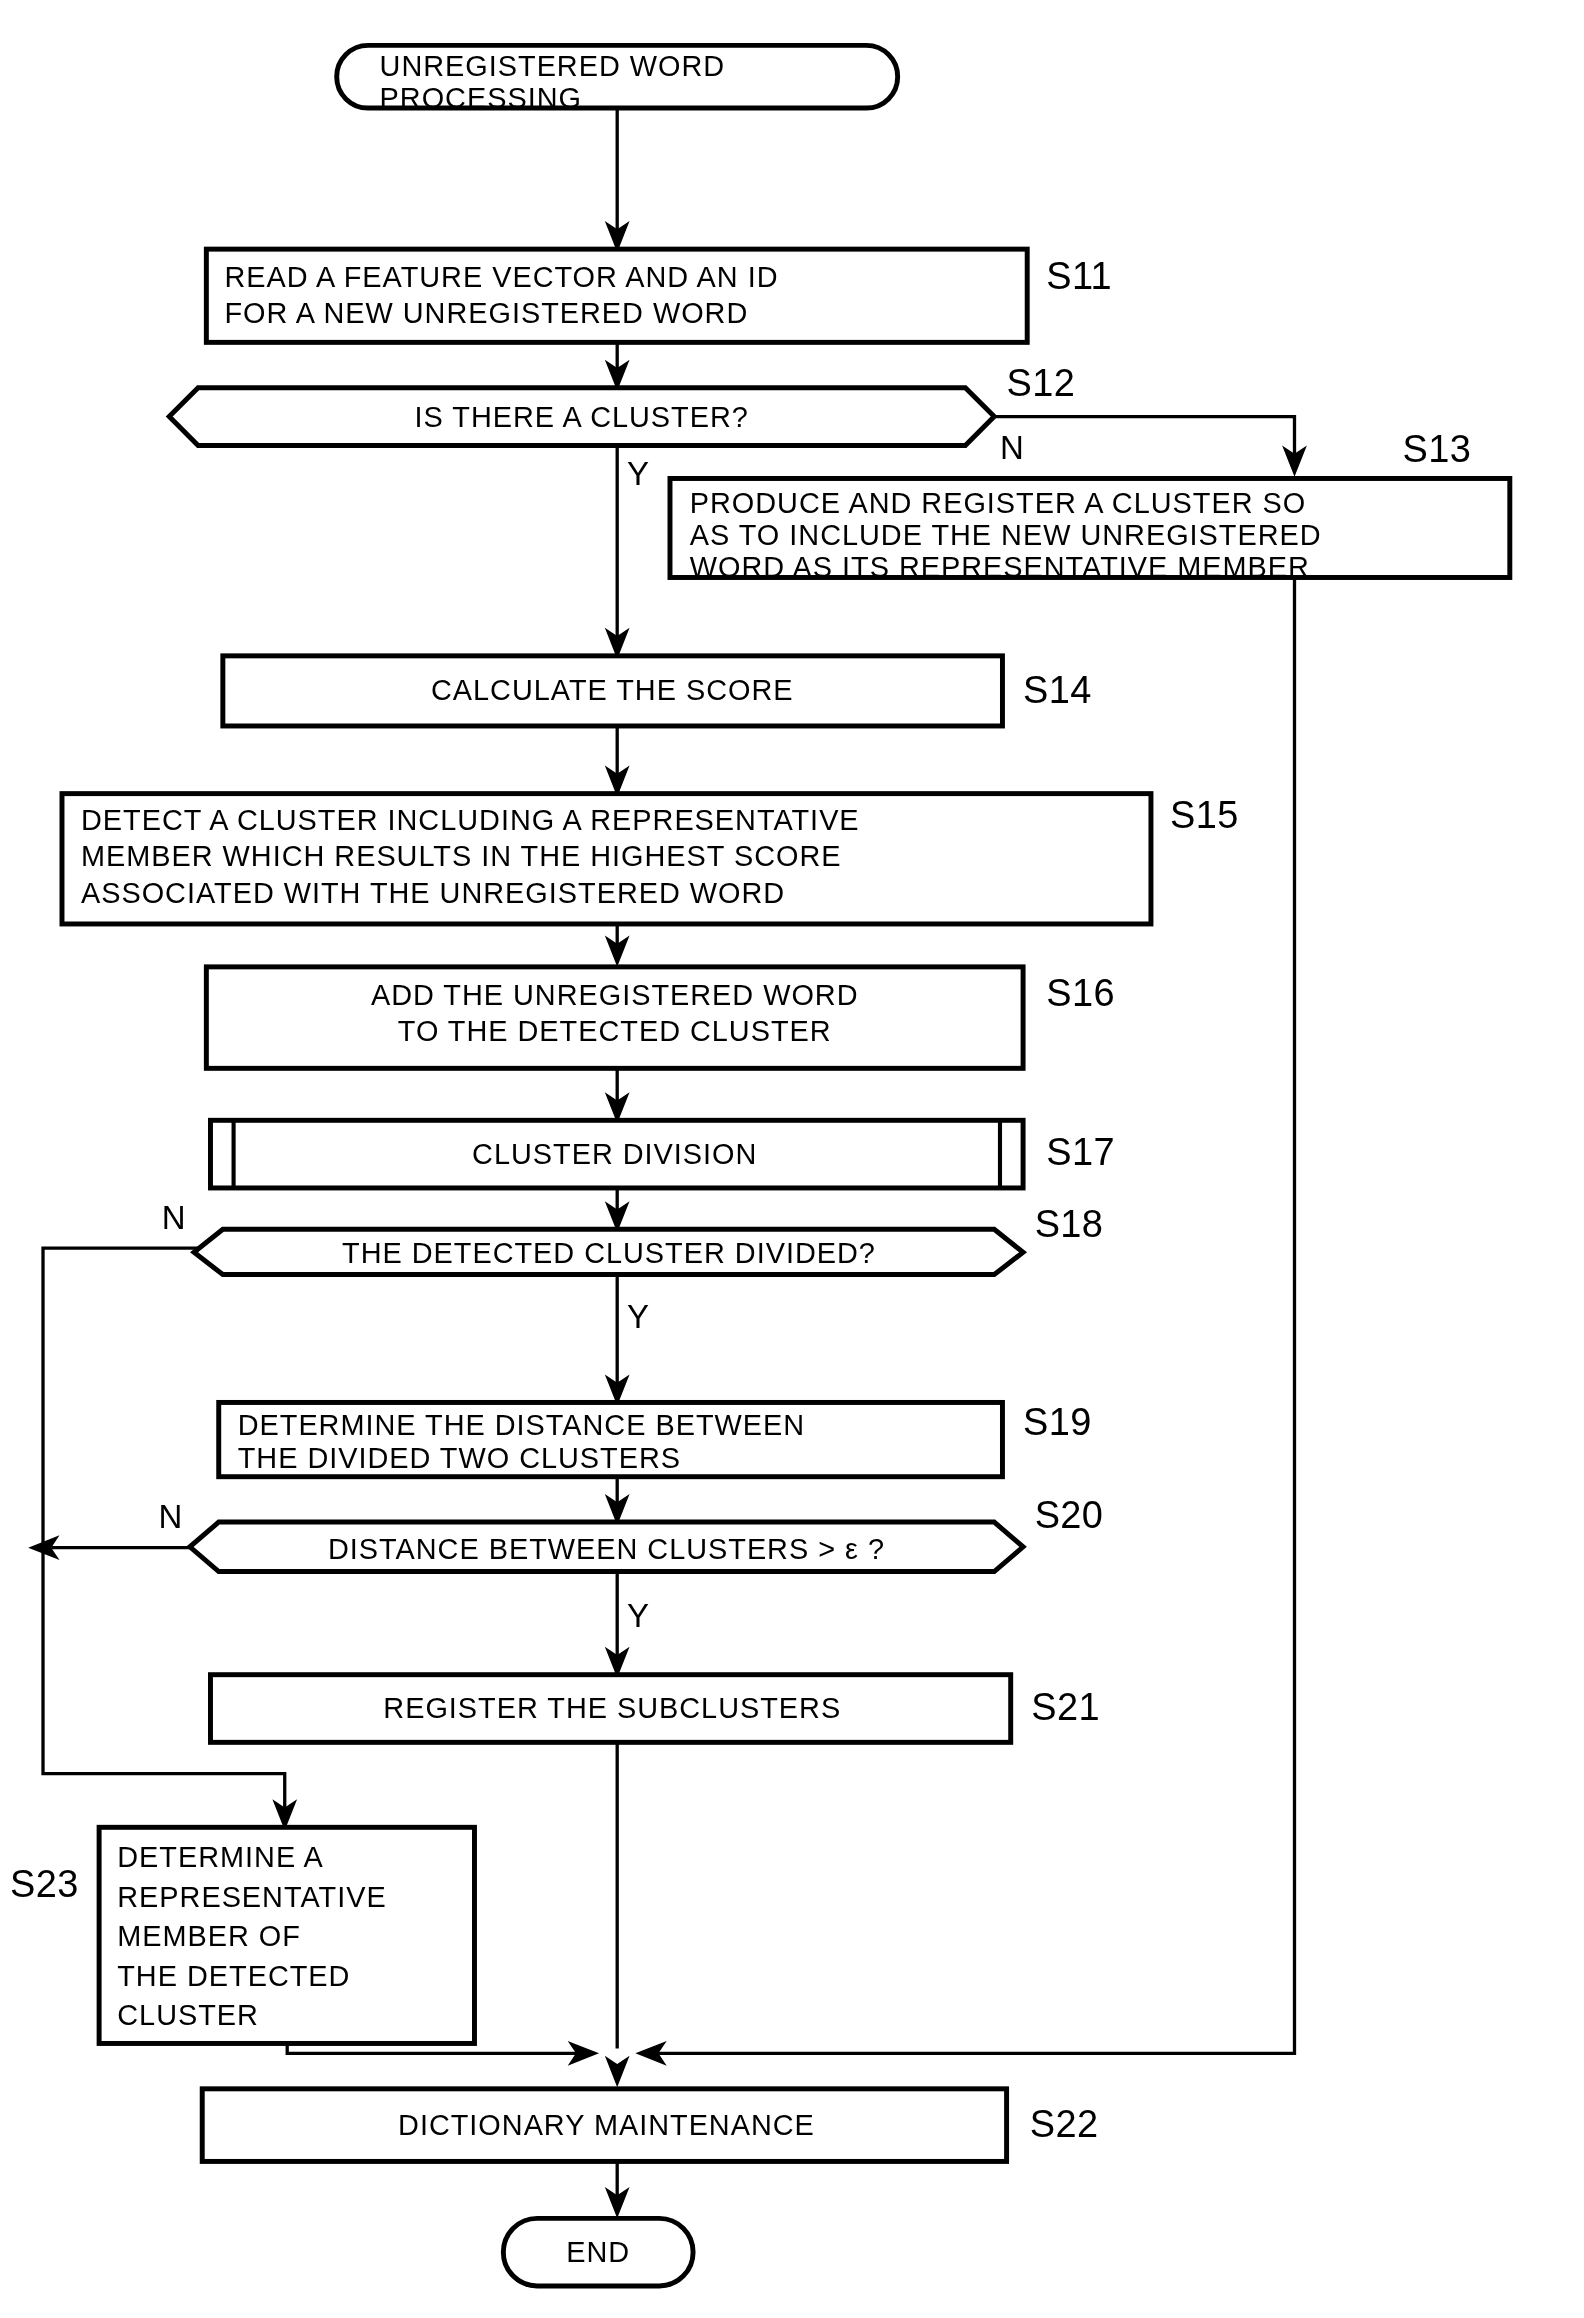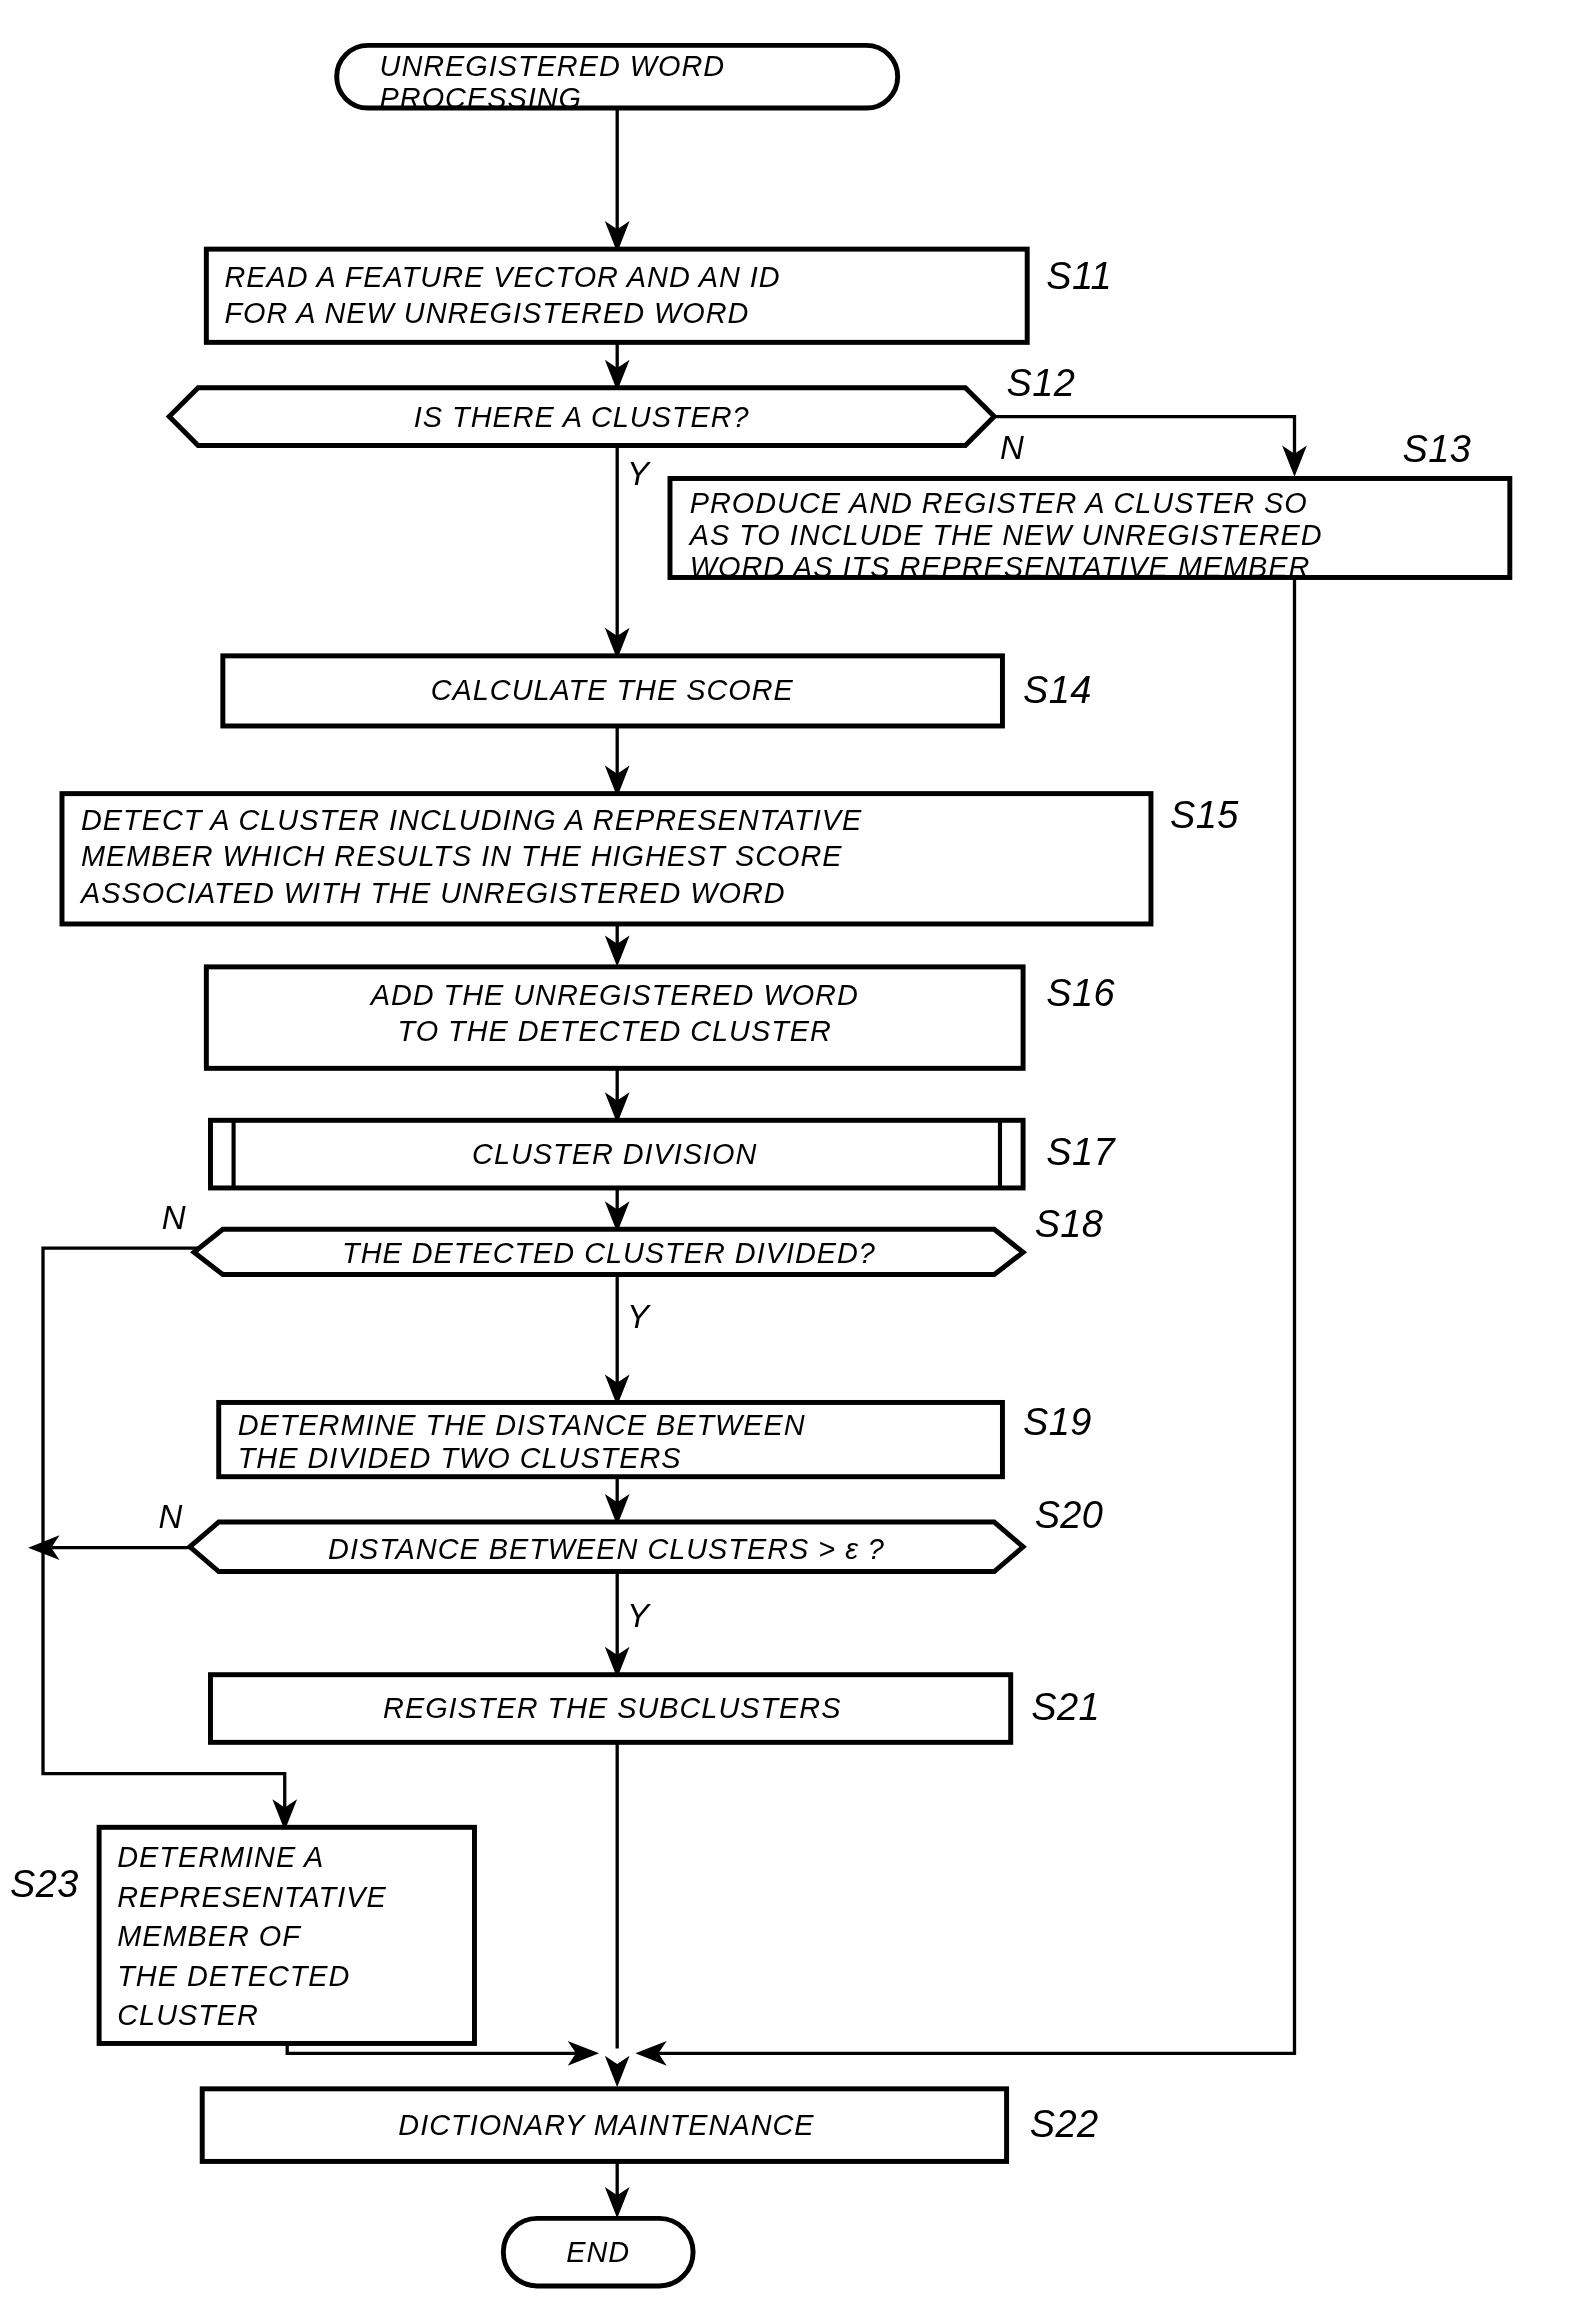--- a/index.html
+++ b/index.html
@@ -10,21 +10,20 @@
   }
   body {
     font-family: "Liberation Sans", sans-serif;
   }
   #page {
     position: relative;
     width: 1521px;
     height: 2319px;
     background: #ffffff;
     overflow: hidden;
-    font-style: italic;
   }
   svg#flow {
     display: block;
     width: 1585px;
     height: 2319px;
   }
   .shape {
     fill: #ffffff;
     stroke: #000000;
     stroke-width: 6;

